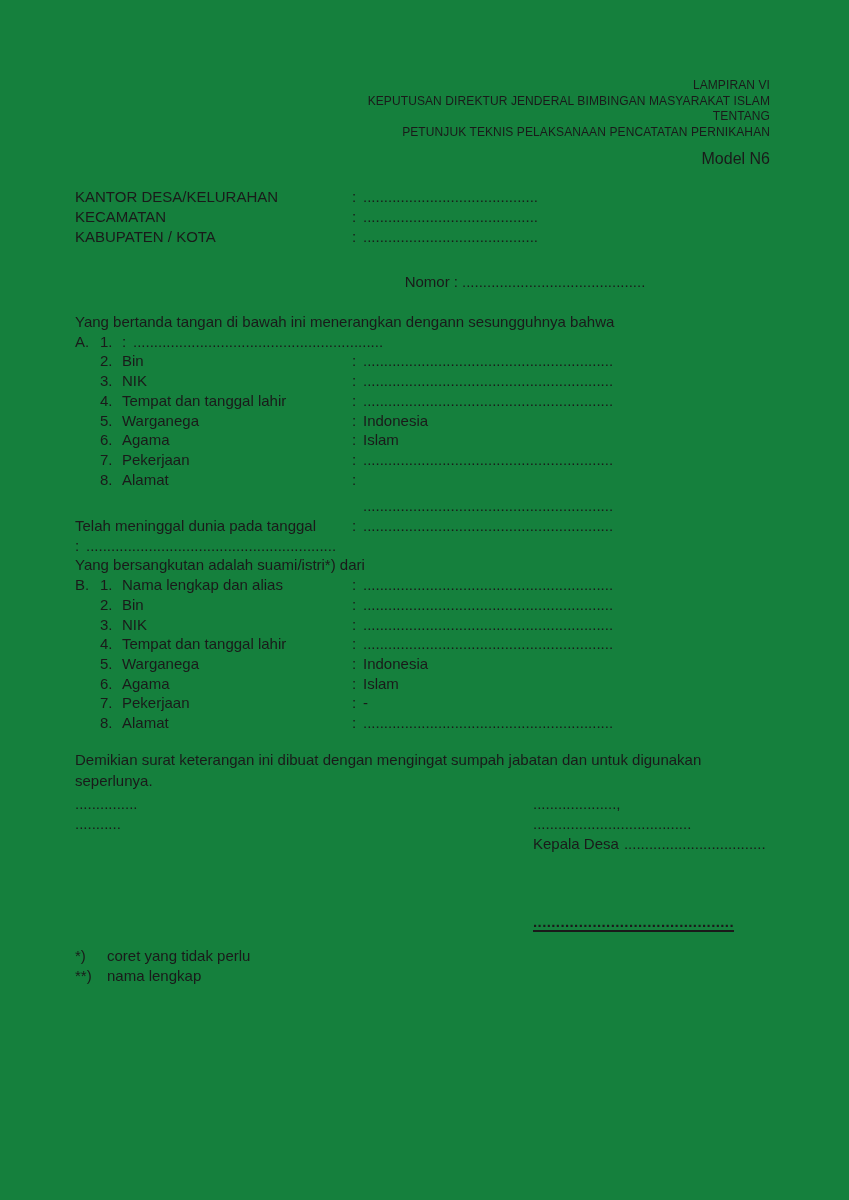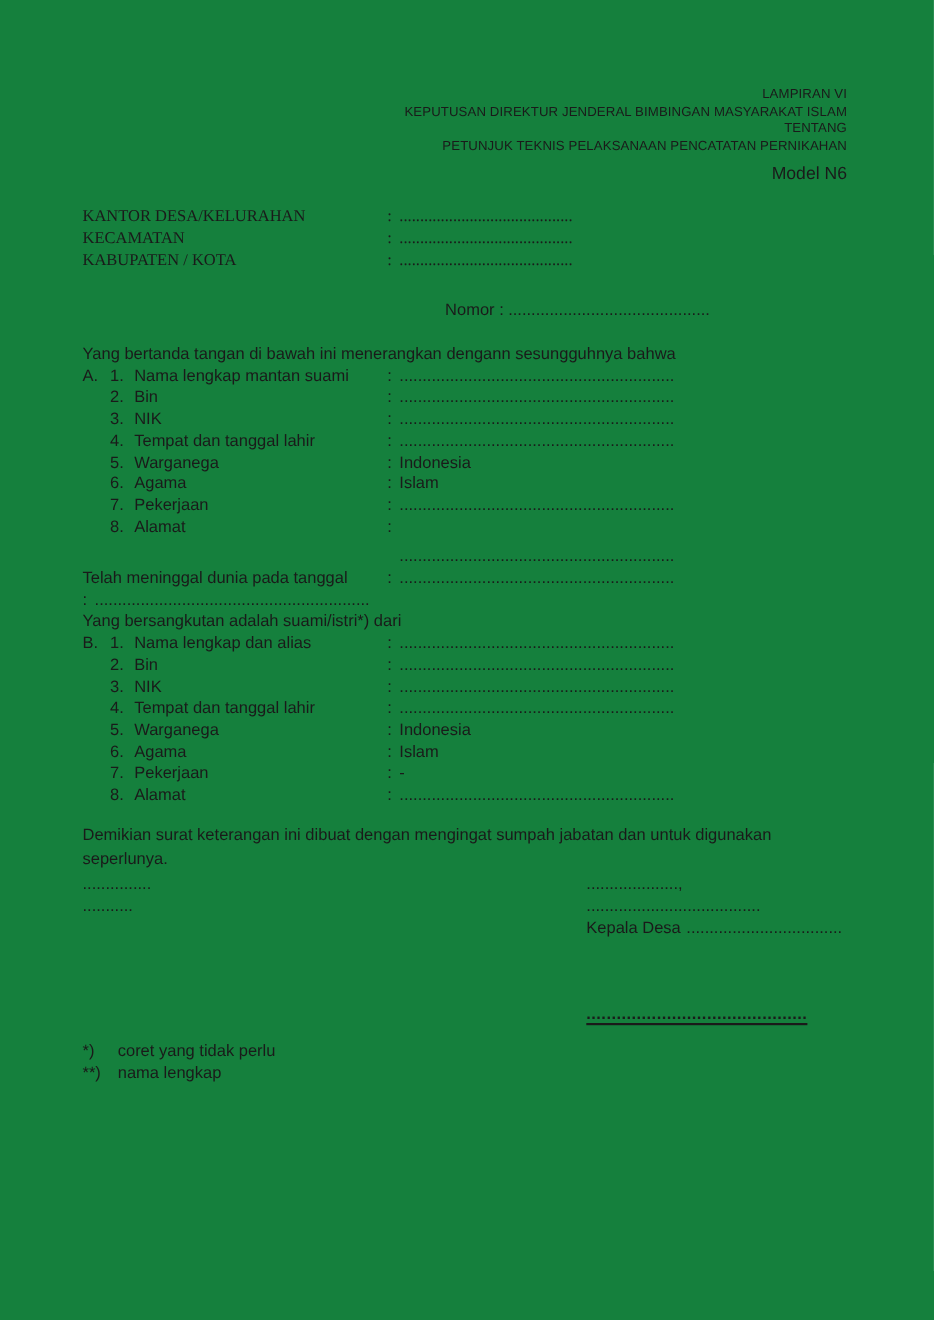--- a/index.html
+++ b/index.html
@@ -15,21 +15,21 @@
     background:#15803d;
     padding:78px 79px 0 75px;
     overflow:hidden;
   }
   
   .letterhead { text-align:right; font-size:12px; line-height:15.5px; letter-spacing:0.1px; }
   .model-label { text-align:right; font-size:16px; line-height:21px; margin-top:8px; }
 
   
   .office { margin-top:18px; font-size:15px; }
-  .office-row { display:flex; line-height:20px;font-family:Liberation Serif, serif; }
+  .office-row { display:flex; line-height:20px; }
   .office-label { width:277px; flex:none; }
   .c-colon { width:11px; flex:none; }
   .c-value { flex:1; white-space:nowrap; overflow:hidden; }
 
   
   .title-block { margin-left:205px; width:490px; text-align:center; margin-top:24px; }
   .form-title { font-size:16px; font-weight:bold; letter-spacing:0.2px; line-height:20px; }
   .form-number { font-size:15px; line-height:22px; }
   .form-number .nomor-label { margin-right:4px; }
 
@@ -95,21 +95,20 @@
       <span class="nomor-label">Nomor :</span><span>............................................</span>
     </div>
   </div>
 
   <div class="intro-text">Yang bertanda tangan di bawah ini menerangkan dengann sesungguhnya bahwa</div>
 
   <div>
     <div class="form-row">
       <span class="c-letter">A.</span>
       <span class="c-num">1.</span>
-      <span class="c-label">Nama lengkap mantan suami</span>
       <span class="c-colon">:</span>
       <span class="c-value">............................................................</span>
     </div>
     <div class="form-row">
       <span class="c-letter"></span>
       <span class="c-num">2.</span>
       <span class="c-label">Bin</span>
       <span class="c-colon">:</span>
       <span class="c-value">............................................................</span>
     </div>

